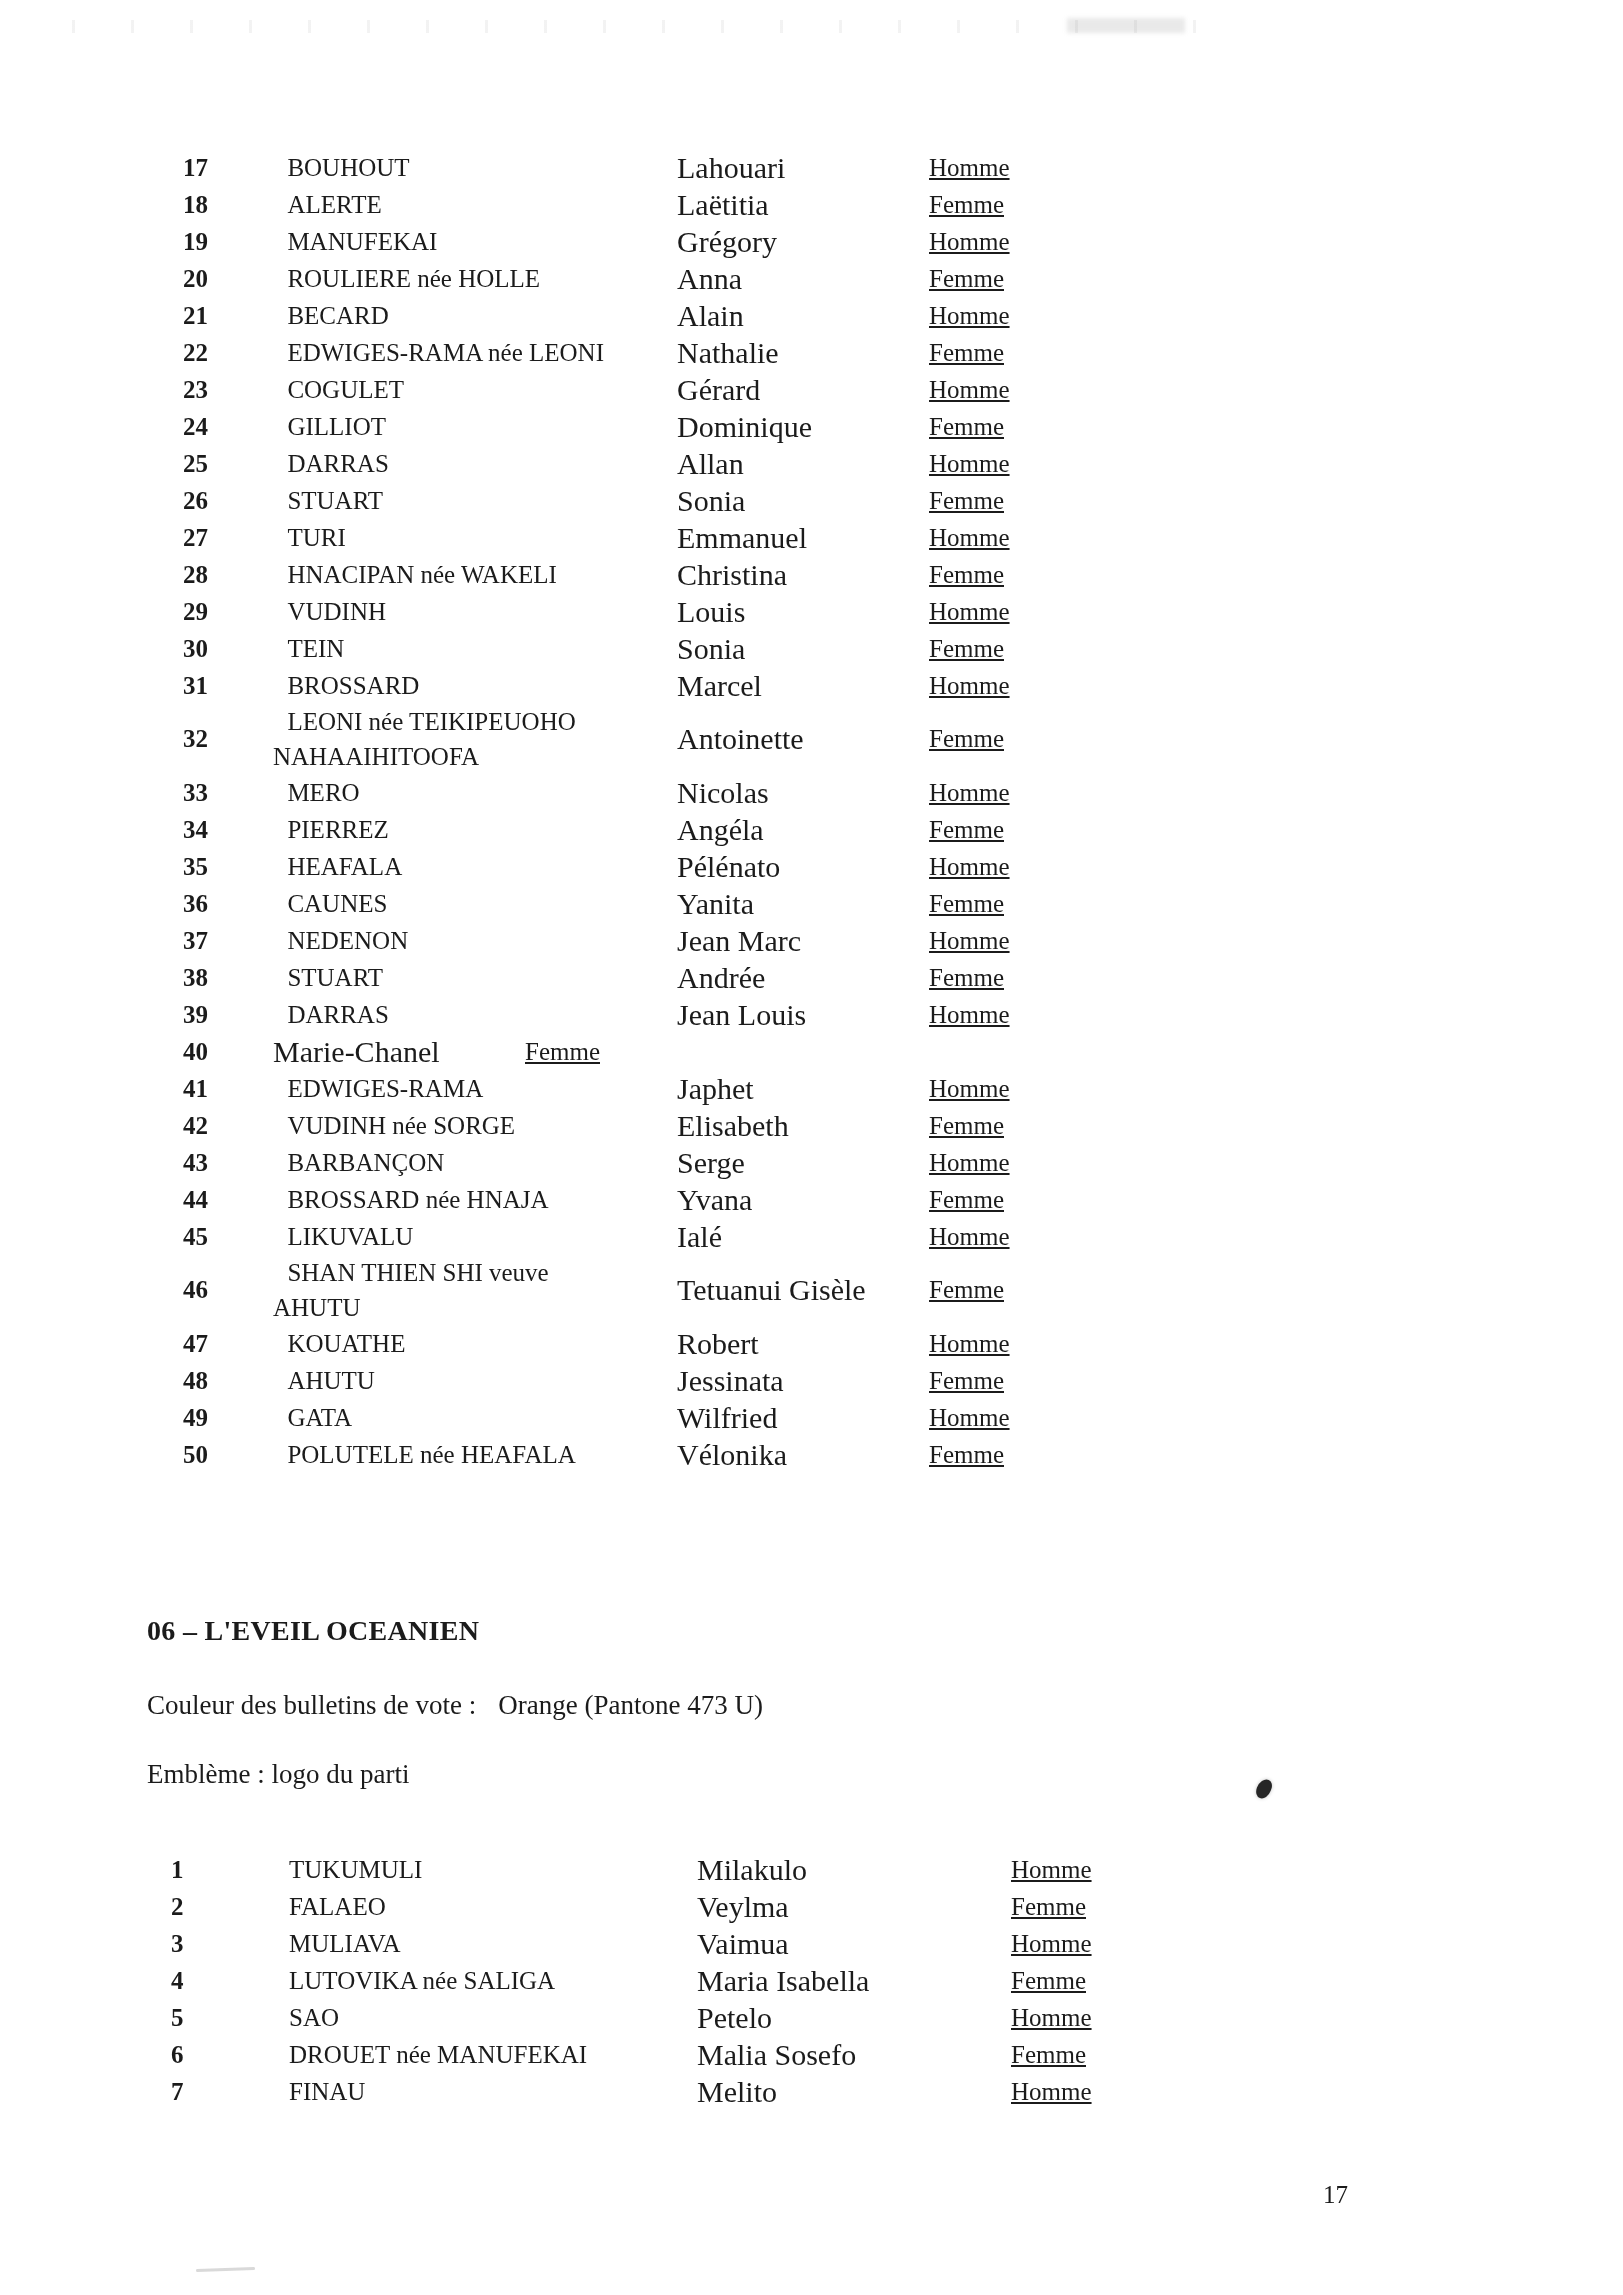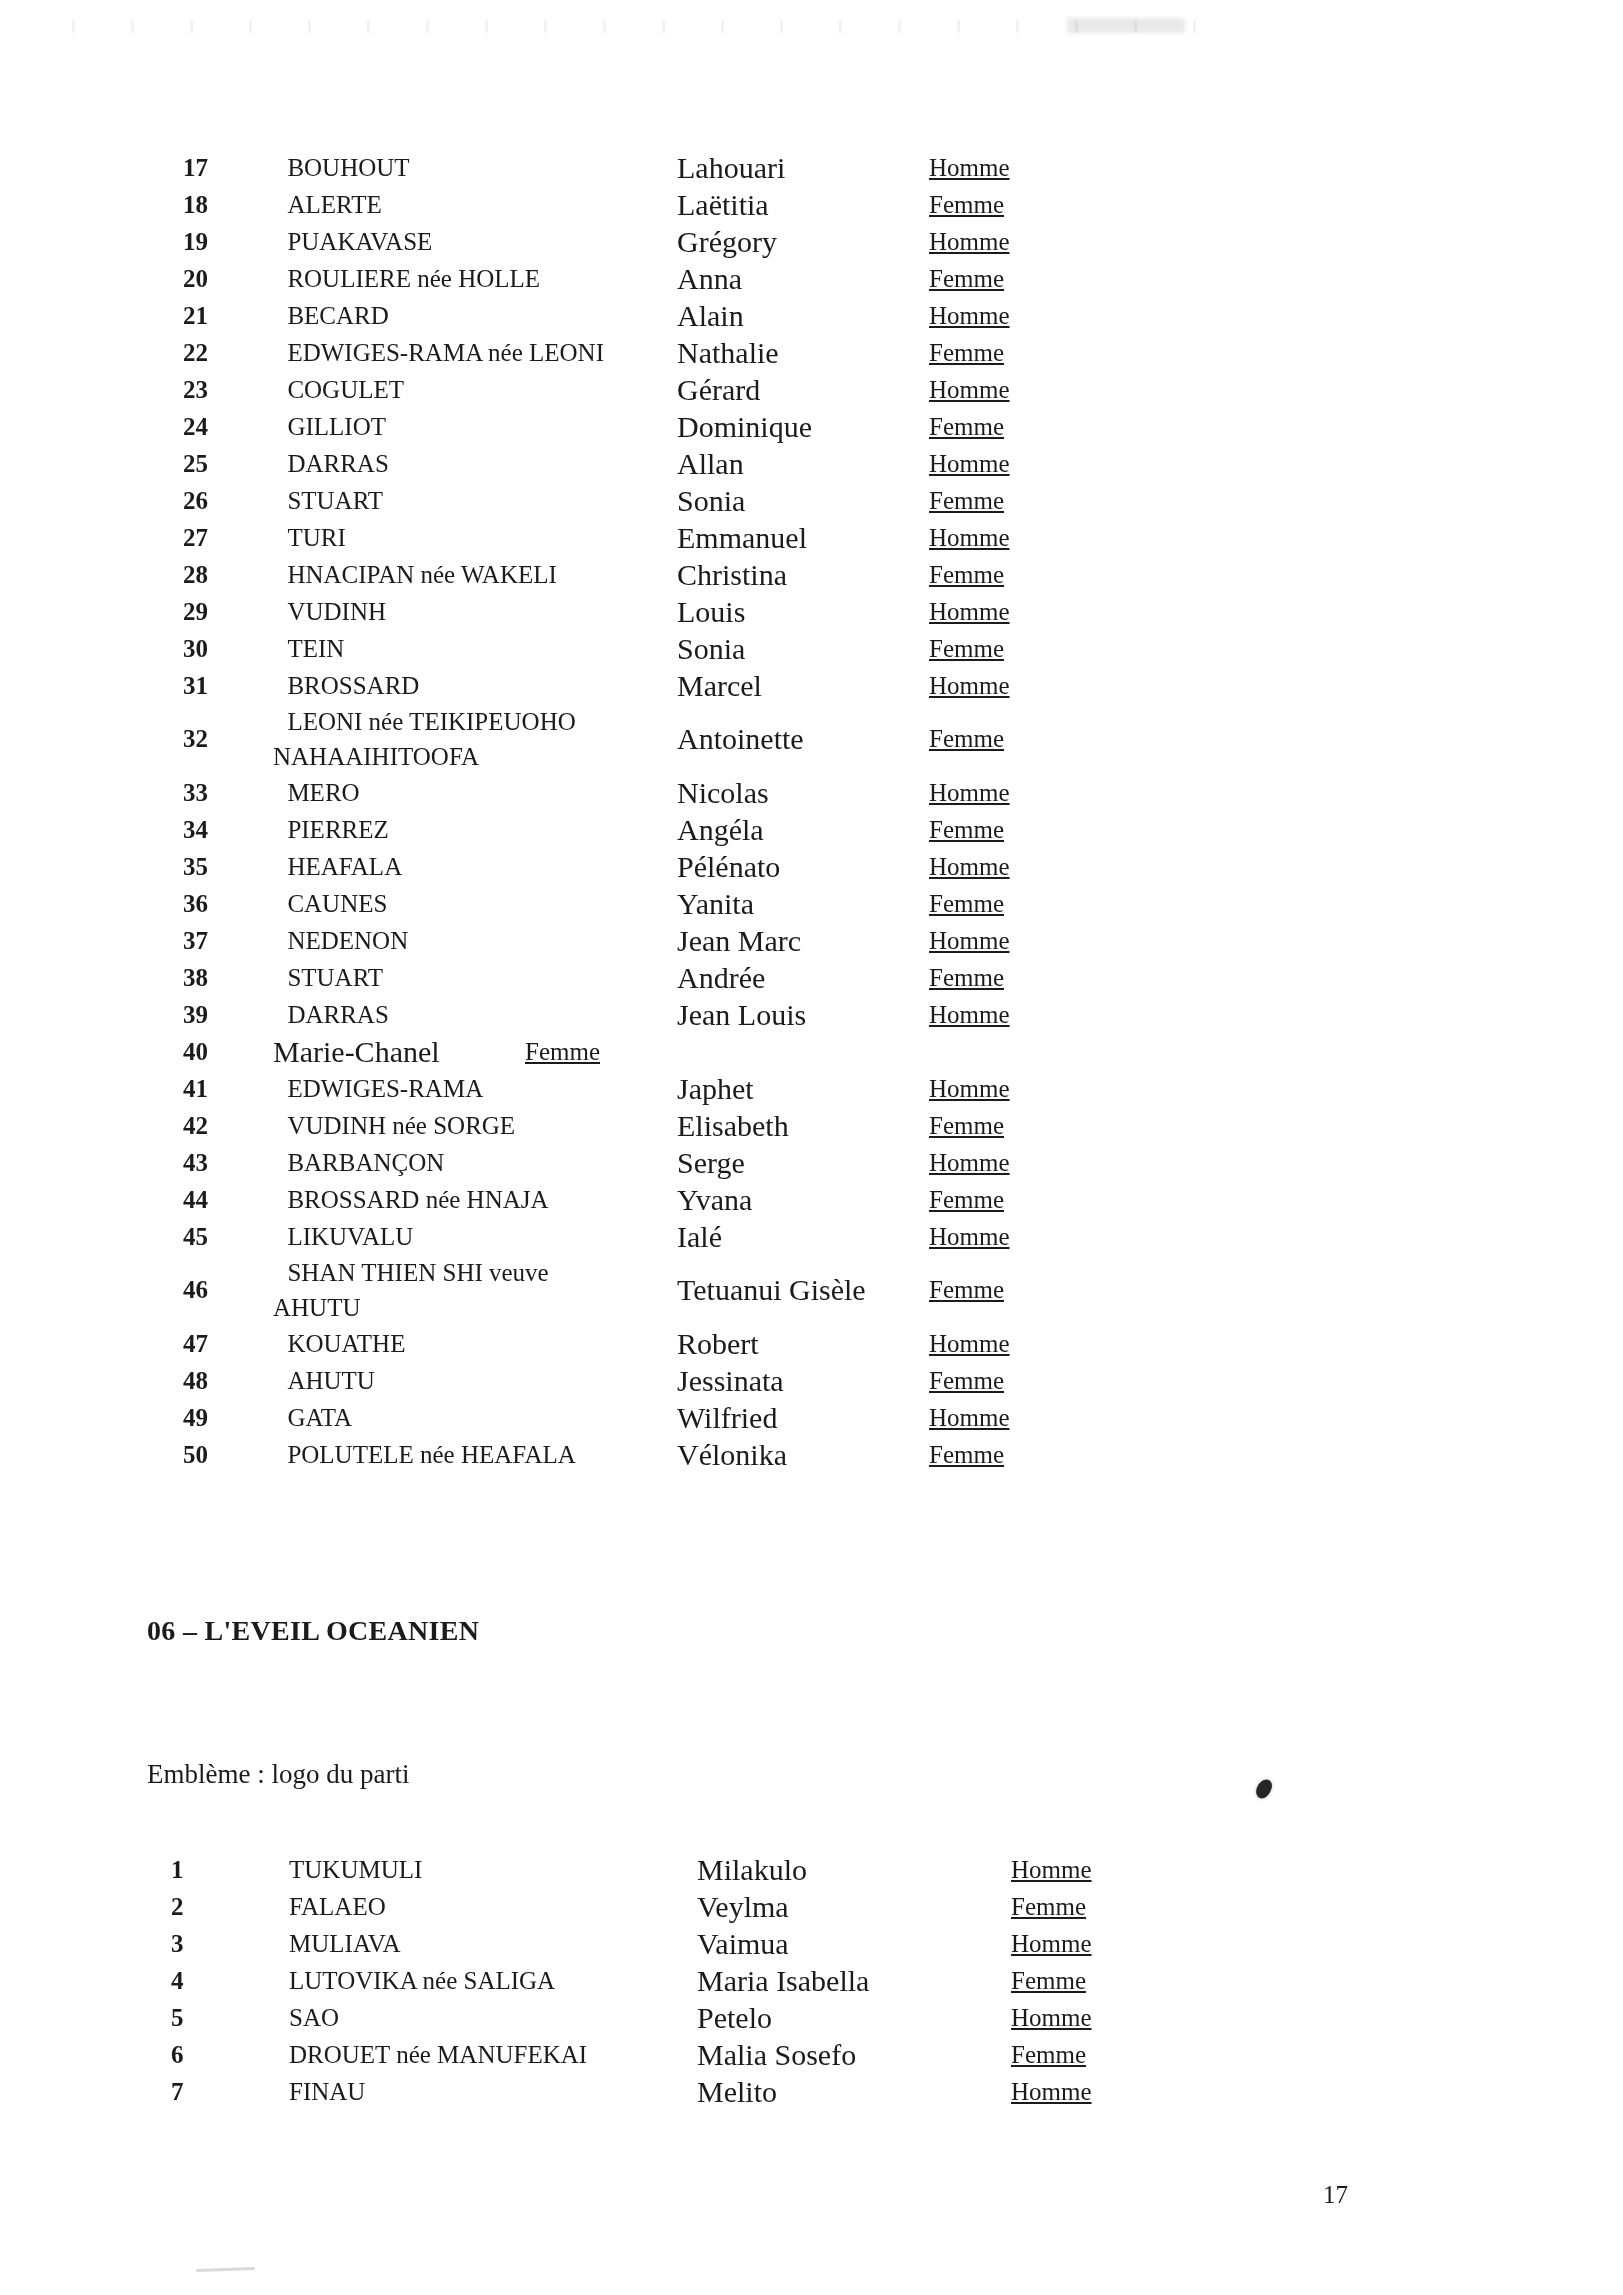--- a/index.html
+++ b/index.html
@@ -75,21 +75,21 @@
 
       <div class="row">
         <span class="c-num">18</span>
         <span class="c-sur">ALERTE</span>
         <span class="c-giv">Laëtitia</span>
         <span class="c-gen">Femme</span>
       </div>
 
       <div class="row">
         <span class="c-num">19</span>
-        <span class="c-sur">PUAKAVASE</span>
+        <span class="c-sur">MANUFEKAI</span>
         <span class="c-giv">Grégory</span>
         <span class="c-gen">Homme</span>
       </div>
 
       <div class="row">
         <span class="c-num">20</span>
         <span class="c-sur">ROULIERE née HOLLE</span>
         <span class="c-giv">Anna</span>
         <span class="c-gen">Femme</span>
       </div>
@@ -301,20 +301,23 @@
       <div class="row">
         <span class="c-num">50</span>
         <span class="c-sur">POLUTELE née HEAFALA</span>
         <span class="c-giv">Vélonika</span>
         <span class="c-gen">Femme</span>
       </div>
     </div>
 
   <div class="section-title">06 – L'EVEIL OCEANIEN</div>
 
+  <div class="color-line">
+    <span>Couleur des bulletins de vote :</span><span class="value">Orange (Pantone 473 U)</span>
+  </div>
 
   <div class="emblem-line">Emblème : logo du parti</div>
 
   <div class="ink-speck"></div>
 
   <div class="candidate-table" id="table-lower">
 
       <div class="row">
         <span class="c-num">1</span>
         <span class="c-sur">TUKUMULI</span>

